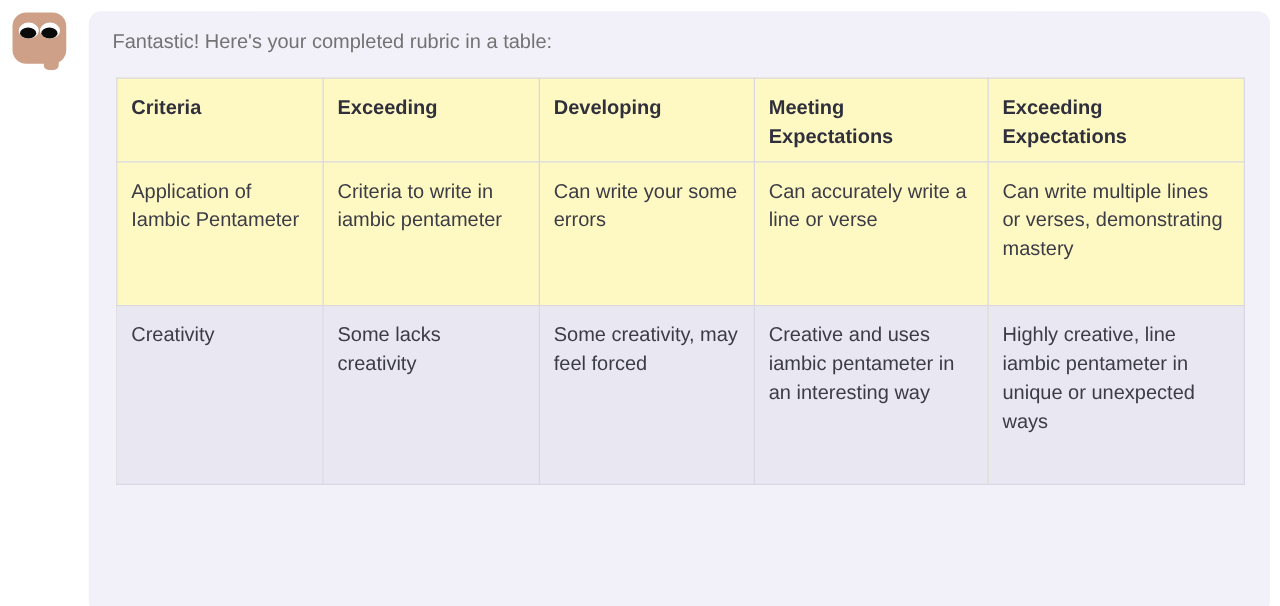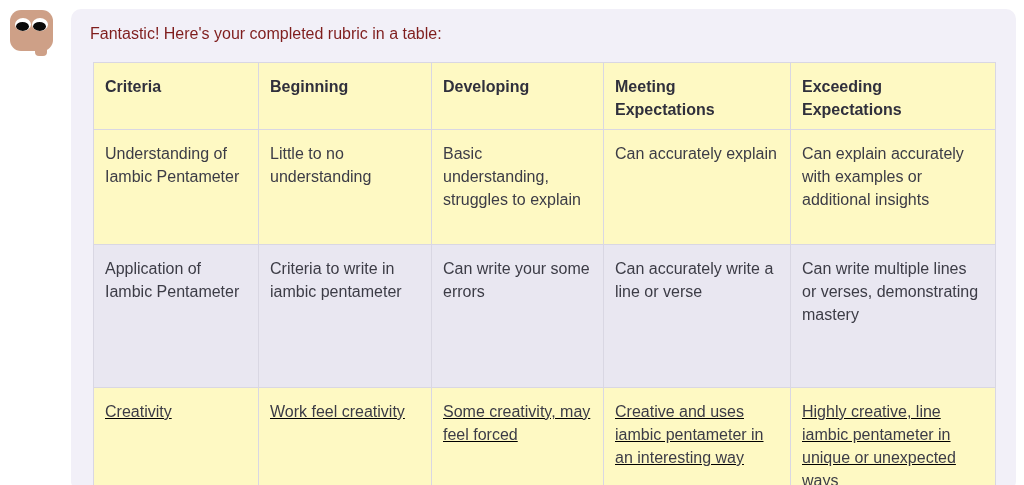--- a/index.html
+++ b/index.html
@@ -44,21 +44,21 @@
   
   .bubble {
     position: absolute; left: 71px; top: 9px;
     width: 945px; height: 482px;
     background: #F2F0F8;
     border-radius: 10px;
   }
   .message {
     margin: 13px 0 0 19px;
     font-size: 16px; line-height: 24px;
-    color: #7f1d1d;
+    color: #737373;
   }
 
   
   table.rubric {
     margin: 16px 0 0 22px;
     width: 902px;
     border-collapse: collapse;
     table-layout: fixed;
     background: #fef9c3;
   }
@@ -111,44 +111,37 @@
       <colgroup>
         <col>
           <col>
           <col>
           <col>
           <col>
       </colgroup>
       <thead>
         <tr id="header-row">
             <th>Criteria</th>
-            <th>Beginning</th>
+            <th>Exceeding</th>
             <th>Developing</th>
             <th>Meeting Expectations</th>
             <th>Exceeding Expectations</th>
           </tr>
       </thead>
       <tbody id="table-body">
-          <tr>
-            <td>Understanding of Iambic Pentameter</td>
-            <td>Little to no understanding</td>
-            <td>Basic understanding, struggles to explain</td>
-            <td>Can accurately explain</td>
-            <td>Can explain accurately with examples or additional insights</td>
-          </tr>
           <tr>
             <td>Application of Iambic Pentameter</td>
             <td>Criteria to write in iambic pentameter</td>
             <td>Can write your some errors</td>
             <td>Can accurately write a line or verse</td>
             <td>Can write multiple lines or verses, demonstrating mastery</td>
           </tr>
           <tr>
             <td>Creativity</td>
-            <td>Work feel creativity</td>
+            <td>Some lacks creativity</td>
             <td>Some creativity, may feel forced</td>
             <td>Creative and uses iambic pentameter in an interesting way</td>
             <td>Highly creative, line iambic pentameter in unique or unexpected ways</td>
           </tr>
         </tbody>
     </table>
   </div>
 
 </div>
 

